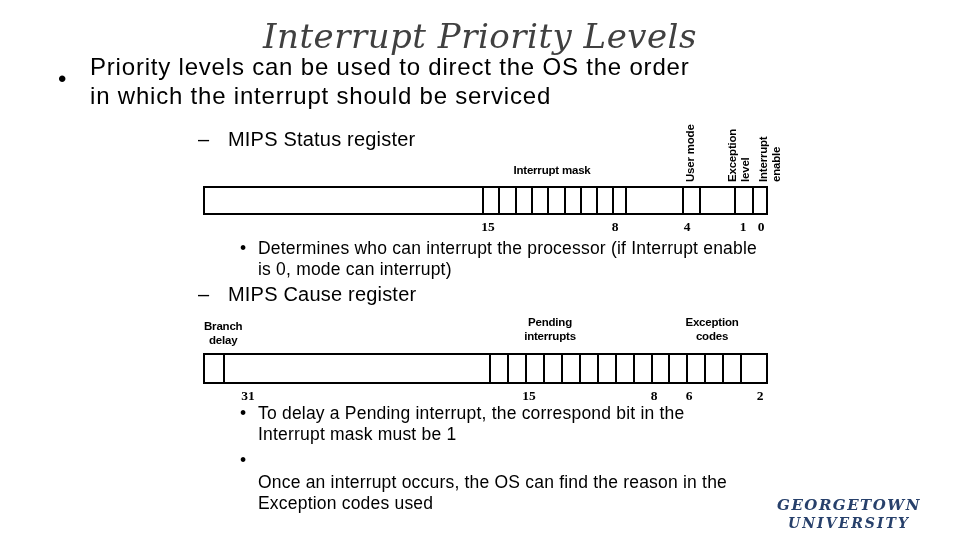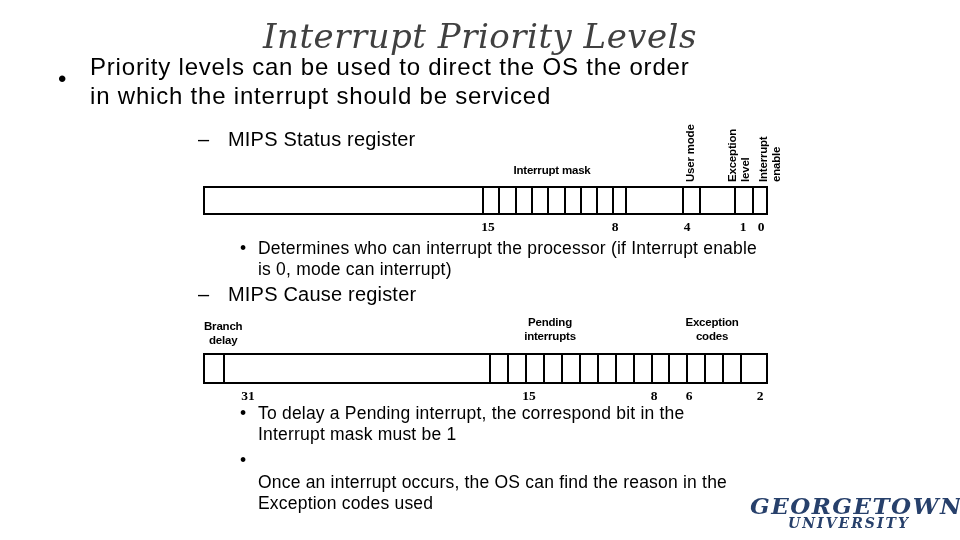--- a/index.html
+++ b/index.html
@@ -20,21 +20,21 @@
           letter-spacing:-0.2px;white-space:pre-line;
           transform:rotate(-90deg);transform-origin:left bottom;width:70px;}
   .reg-box{position:absolute;border:2px solid #000;background:#fff;box-sizing:border-box;}
   .reg-box .divider{position:absolute;top:0;width:2px;height:100%;background:#000;}
   .reg-ticks{position:absolute;height:16px;
              font-family:"Liberation Serif","DejaVu Serif",serif;font-weight:bold;font-size:13.5px;}
   .reg-ticks .tick{position:absolute;transform:translateX(-50%);white-space:nowrap;}
   .logo{position:absolute;left:750px;top:495px;width:198px;text-align:center;
         font-family:"DejaVu Serif","Liberation Serif",serif;font-style:italic;font-weight:bold;
         color:#27406b;}
-  .logo .l1{font-size:23px;line-height:21px;letter-spacing:1.5px;white-space:nowrap;}
+  .logo .l1{font-size:15px;line-height:21px;letter-spacing:1.5px;white-space:nowrap;}
   .logo .l2{font-size:14px;line-height:14px;letter-spacing:2px;white-space:nowrap;}
 </style>
 </head>
 <body>
 
 <div id="slide">
 
   <div class="title">Interrupt Priority Levels</div>
 
   <div class="marker b-main" style="left:58px;top:64px;">•</div>

